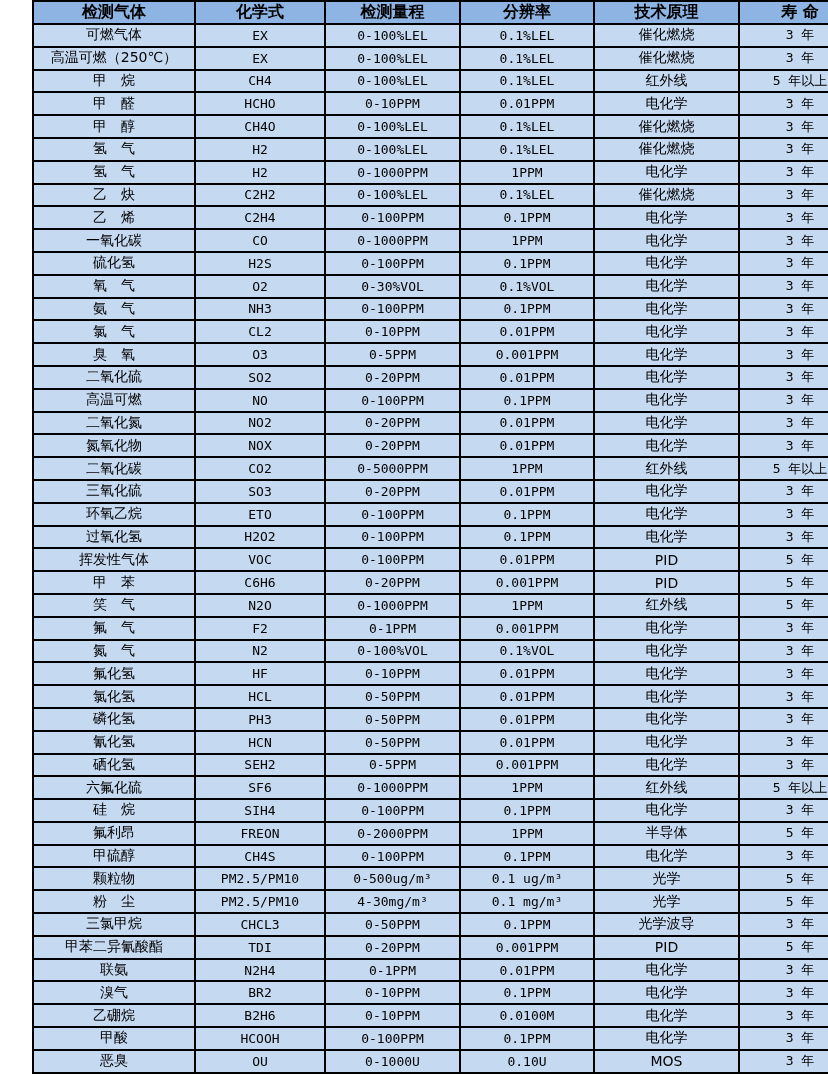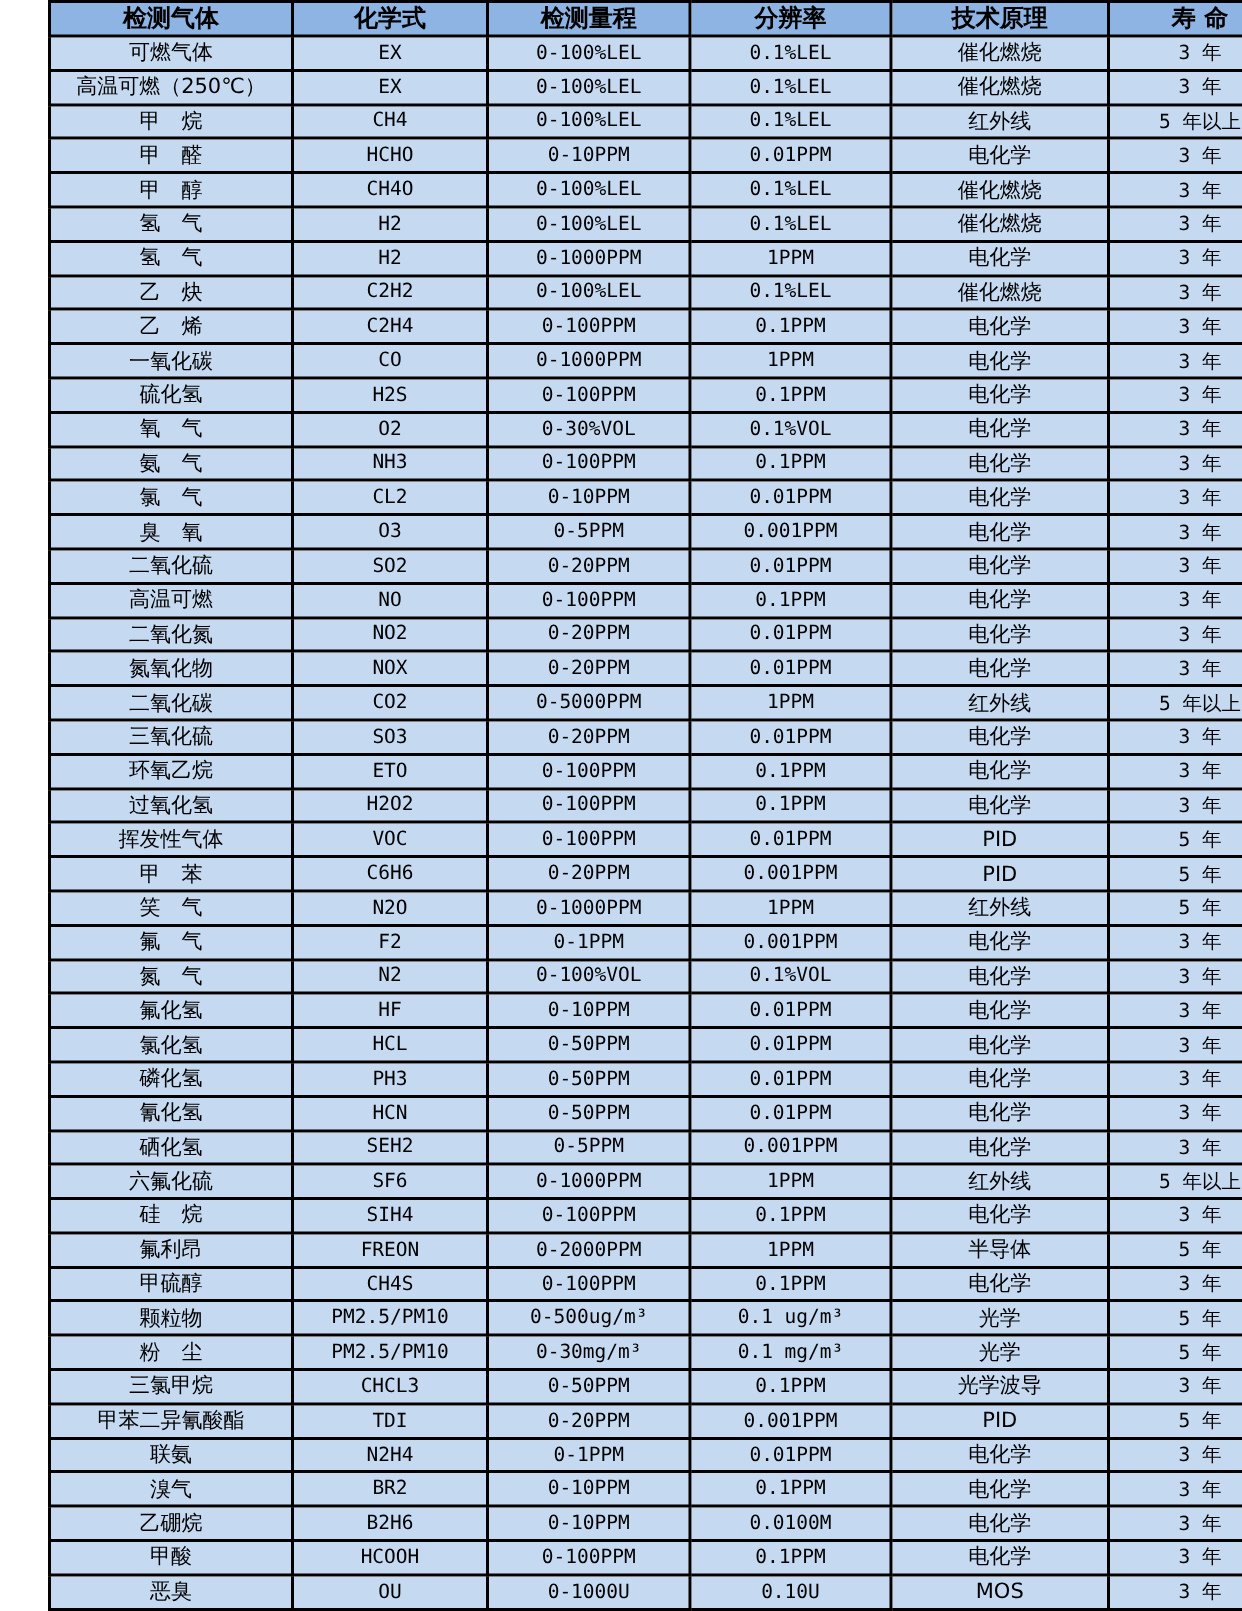--- a/index.html
+++ b/index.html
@@ -374,21 +374,21 @@
           <td class="c0">颗粒物</td>
           <td class="c1">PM2.5/PM10</td>
           <td class="c2">0-500ug/m³</td>
           <td class="c3">0.1 ug/m³</td>
           <td class="c4">光学</td>
           <td class="c5">5 年</td>
         </tr>
         <tr>
           <td class="c0">粉　尘</td>
           <td class="c1">PM2.5/PM10</td>
-          <td class="c2">0-30mg/m³</td>
+          <td class="c2">4-30mg/m³</td>
           <td class="c3">0.1 mg/m³</td>
           <td class="c4">光学</td>
           <td class="c5">5 年</td>
         </tr>
         <tr>
           <td class="c0">三氯甲烷</td>
           <td class="c1">CHCL3</td>
           <td class="c2">0-50PPM</td>
           <td class="c3">0.1PPM</td>
           <td class="c4">光学波导</td>

